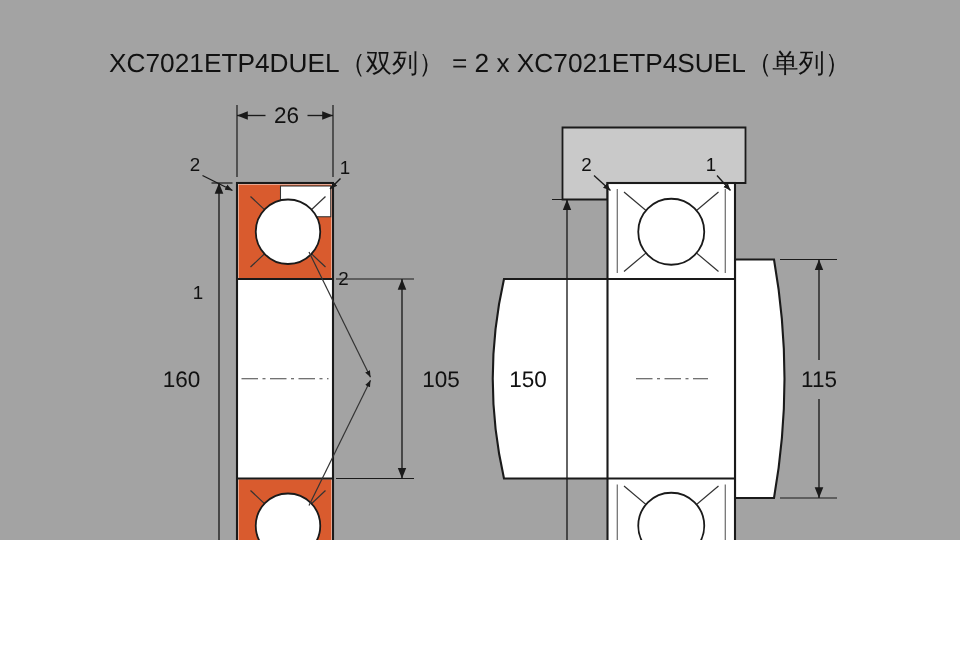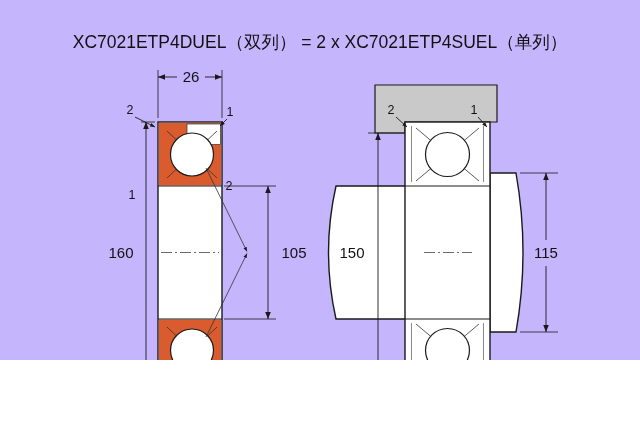--- a/index.html
+++ b/index.html
@@ -1,17 +1,17 @@
 <!DOCTYPE html>
 <html><head>
 <meta charset="utf-8">
 <style>
   html,body { margin:0; padding:0; background:#ffffff; }
   .stage {
-    position:relative; width:640px; height:360px; background:#c4b5fd;
+    position:relative; width:640px; height:360px; background:#a3a3a3;
     font-family:"Liberation Sans", sans-serif; overflow:hidden;
   }
   .title {
     position:absolute; top:30px; left:0; width:640px;
     text-align:center; font-size:17.5px; color:#111111;
     font-family:"Liberation Sans", sans-serif;
   }
   svg.drawing { position:absolute; top:0; left:0; }
   .body   { fill:#ffffff; stroke:#1a1a1a; stroke-width:1.4; }
   .edge   { stroke:#1a1a1a; stroke-width:1.2; }

